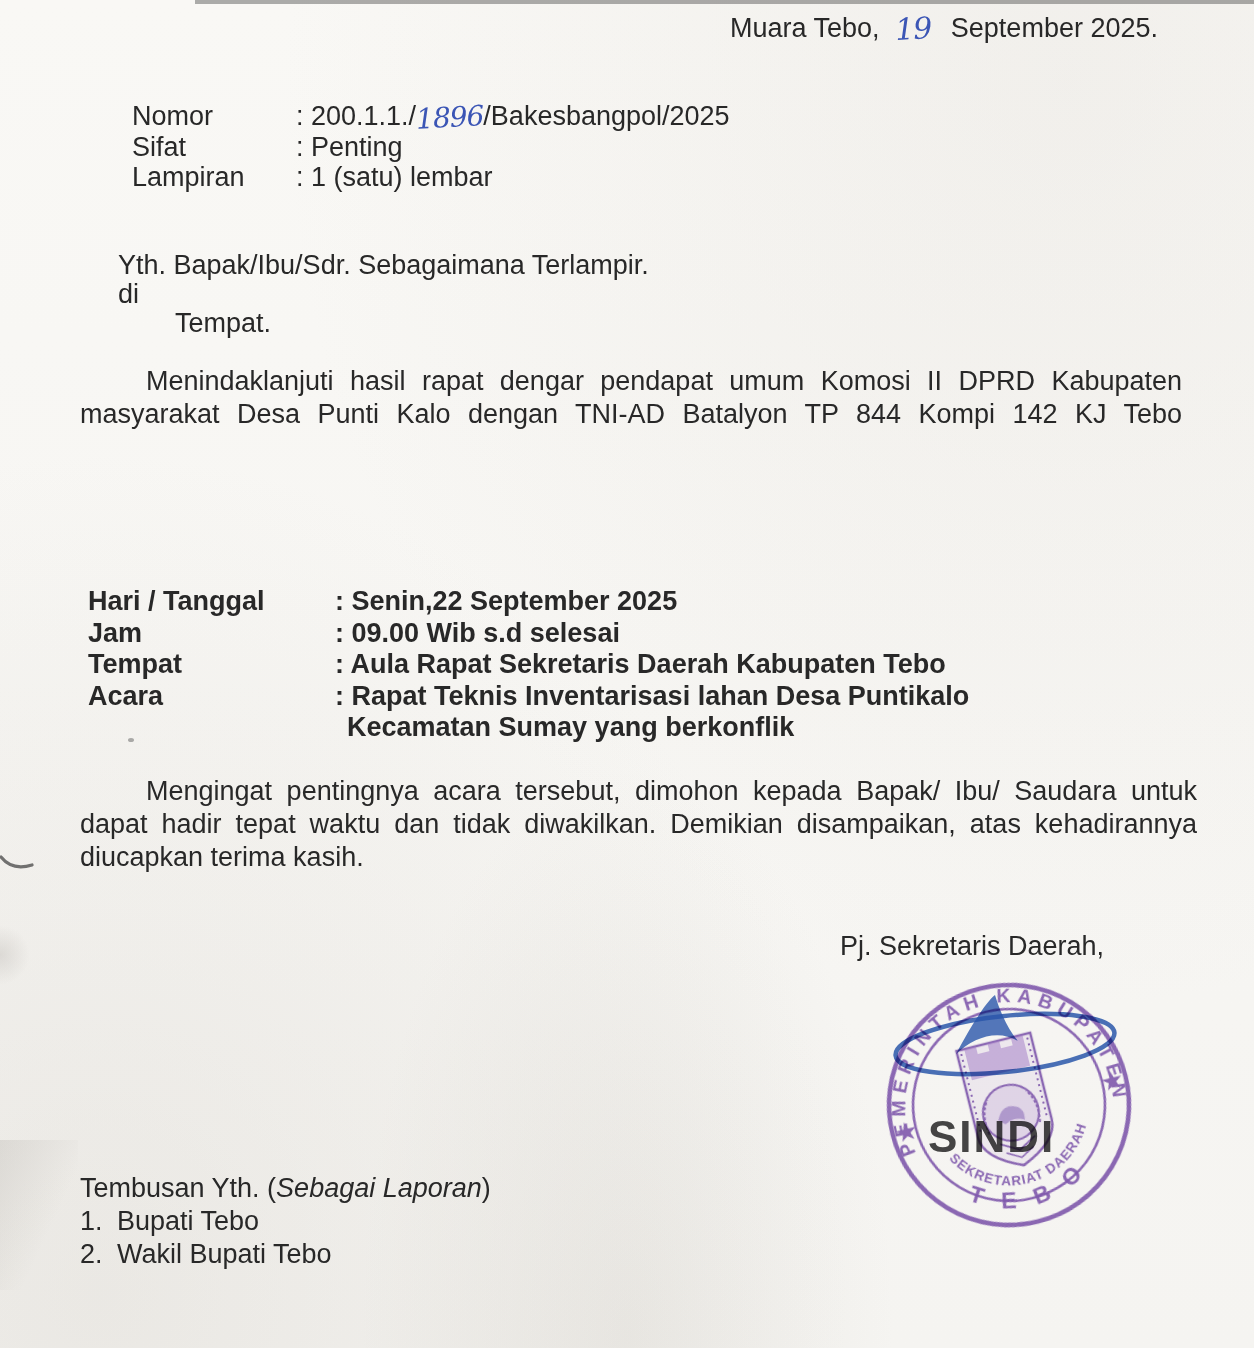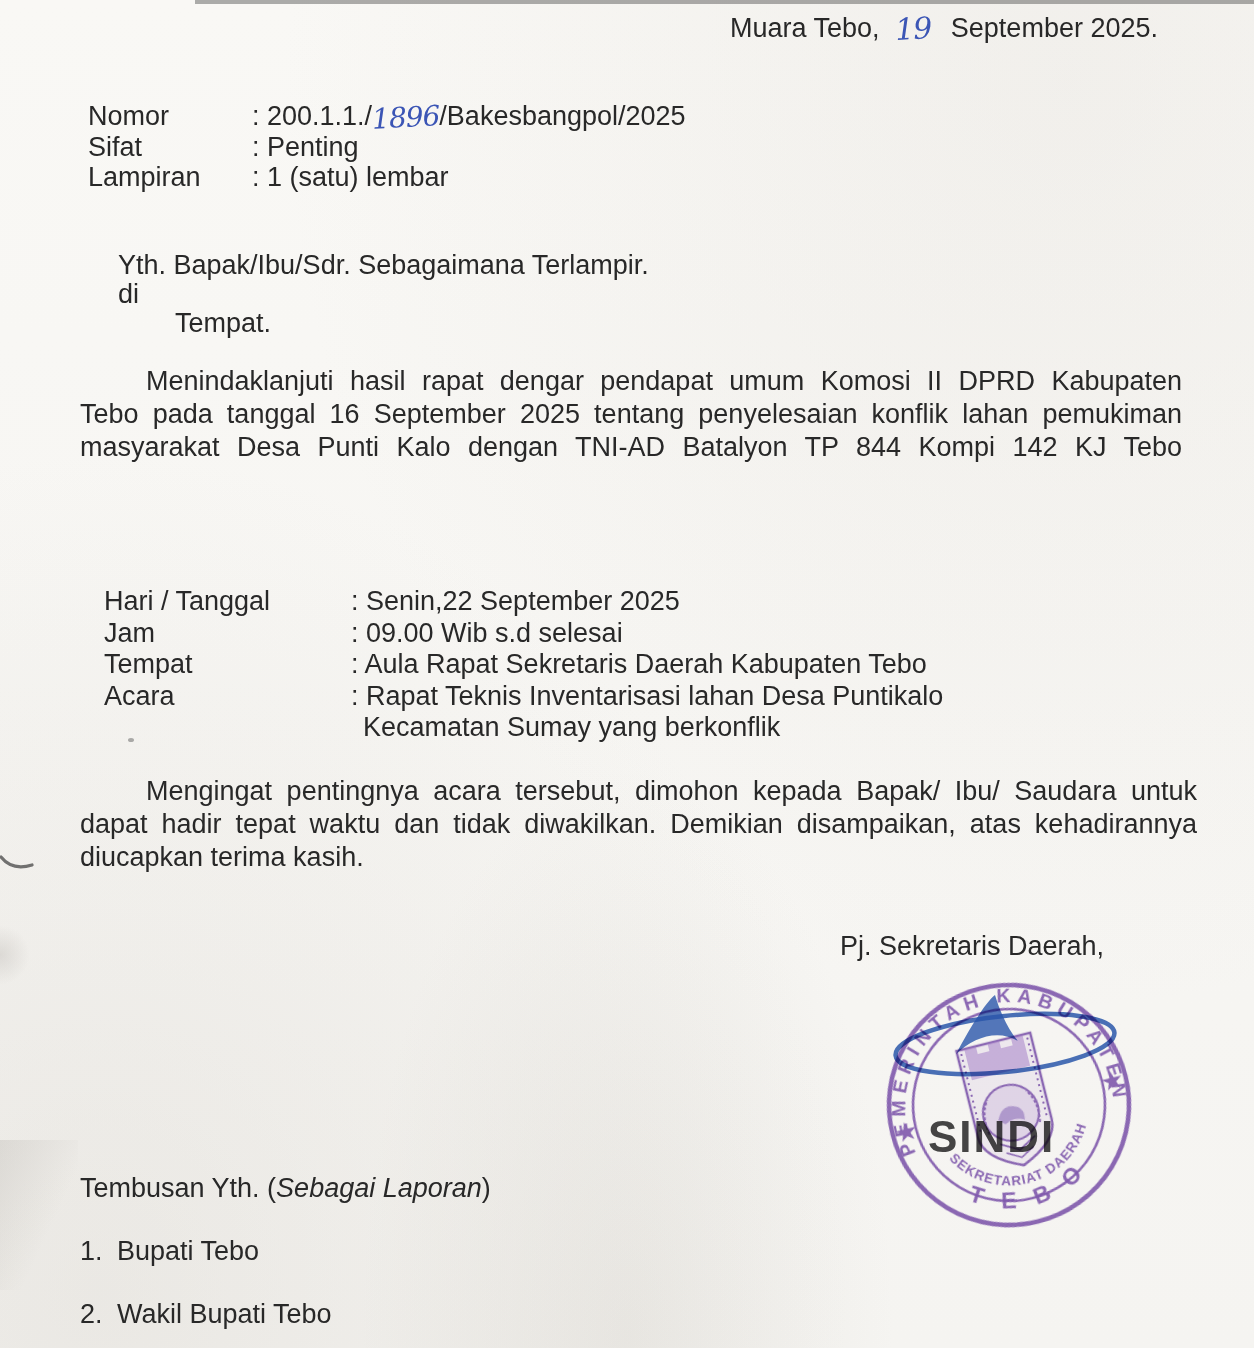--- a/index.html
+++ b/index.html
@@ -28,39 +28,39 @@
     font-family:"DejaVu Serif","Liberation Serif",serif;
     font-style:italic;
     color:#3b55b5;
     display:inline-block;
     transform:rotate(-3deg) translateY(2px);
     font-size:30px;
     letter-spacing:-1px;
     line-height:1;
   }
   .meta-row{line-height:30.5px;white-space:nowrap;}
-  .meta-label{display:inline-block;width:164px;}
+  .meta-label{display:inline-block;width:164px;margin-left:44px;}
   .d-row{line-height:31.5px;white-space:nowrap;}
   .d-label{display:inline-block;width:247px;}
   .addr{line-height:29px;margin-left:30px;}
   .stamp-wrap{
     left:882px;top:978px;width:254px;height:254px;
     transform:rotate(-14deg);
     mix-blend-mode:multiply;
     filter:blur(.35px);
     opacity:.93;
   }
   .sig-wrap{left:868px;top:984px;width:290px;height:125px;mix-blend-mode:multiply;z-index:6;}
   .sindi{
     left:928px;top:1112px;
     font-size:44px;color:#474747;letter-spacing:2px;
     mix-blend-mode:multiply;z-index:5;font-weight:bold;
   }
   .tembusan-head{line-height:33px;}
-  .tem-item{line-height:33px;margin-top:30px;}
+  .tem-item{line-height:33px;}
   .tem-num{display:inline-block;width:37px;}
   .top-strip{left:195px;right:0;top:0;height:4px;background:rgba(45,45,45,.38);filter:blur(.7px);}
   .left-mark{left:0;top:845px;width:40px;height:32px;}
   .speck{left:128px;top:738px;width:6px;height:4px;background:rgba(95,95,95,.5);border-radius:50%;}
   .fold{left:0;top:1140px;width:78px;height:150px;
     background:linear-gradient(115deg, rgba(150,145,138,.20), transparent 62%);}
   .crease{left:0;top:925px;width:30px;height:60px;
     background:radial-gradient(ellipse at 0% 50%, rgba(160,155,150,.25), transparent 70%);}
   .it{font-style:italic;}
 </style>
@@ -96,26 +96,25 @@
   </div>
 
   <div class="abs addr" style="left:88px;top:251px;">
     <div>Yth. Bapak/Ibu/Sdr. Sebagaimana Terlampir.</div>
     <div>di</div>
     <div style="padding-left:57px;">Tempat.</div>
   </div>
 
   <div class="abs" style="left:80px;top:366px;width:1102px;">
     <div class="jline indent">Menindaklanjuti hasil rapat dengar pendapat umum Komosi II DPRD Kabupaten</div>
-    <div class="jline">Tebo pada tanggal 16 September 2025 tentang penyelesaian konflik lahan pemukiman</div>
     <div class="jline">masyarakat Desa Punti Kalo dengan TNI-AD Batalyon TP 844 Kompi 142 KJ Tebo</div>
   </div>
 
 
-  <div class="abs" style="left:104px;top:586px;">
+  <div class="abs" style="left:88px;top:586px;font-weight:bold;">
     <div class="d-row">
       <span class="d-label">Hari / Tanggal</span><span>: Senin,22 September 2025</span>
     </div>
     <div class="d-row">
       <span class="d-label">Jam</span><span>: 09.00 Wib s.d selesai</span>
     </div>
     <div class="d-row">
       <span class="d-label">Tempat</span><span>: Aula Rapat Sekretaris Daerah Kabupaten Tebo</span>
     </div>
     <div class="d-row">

